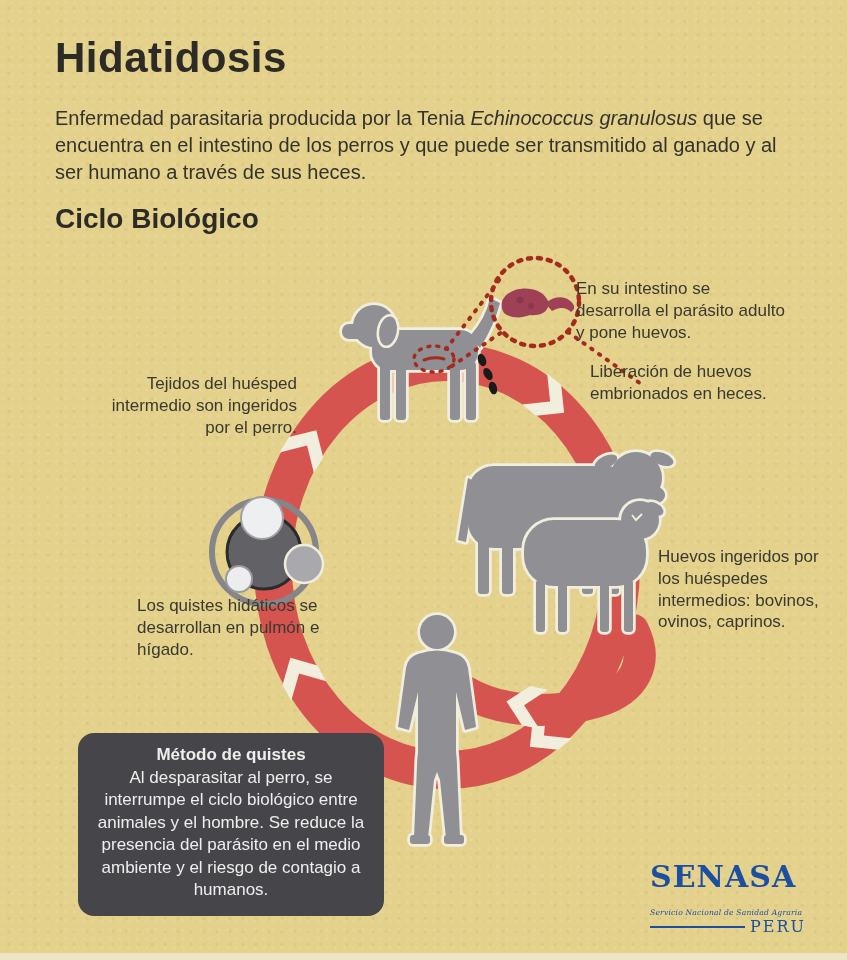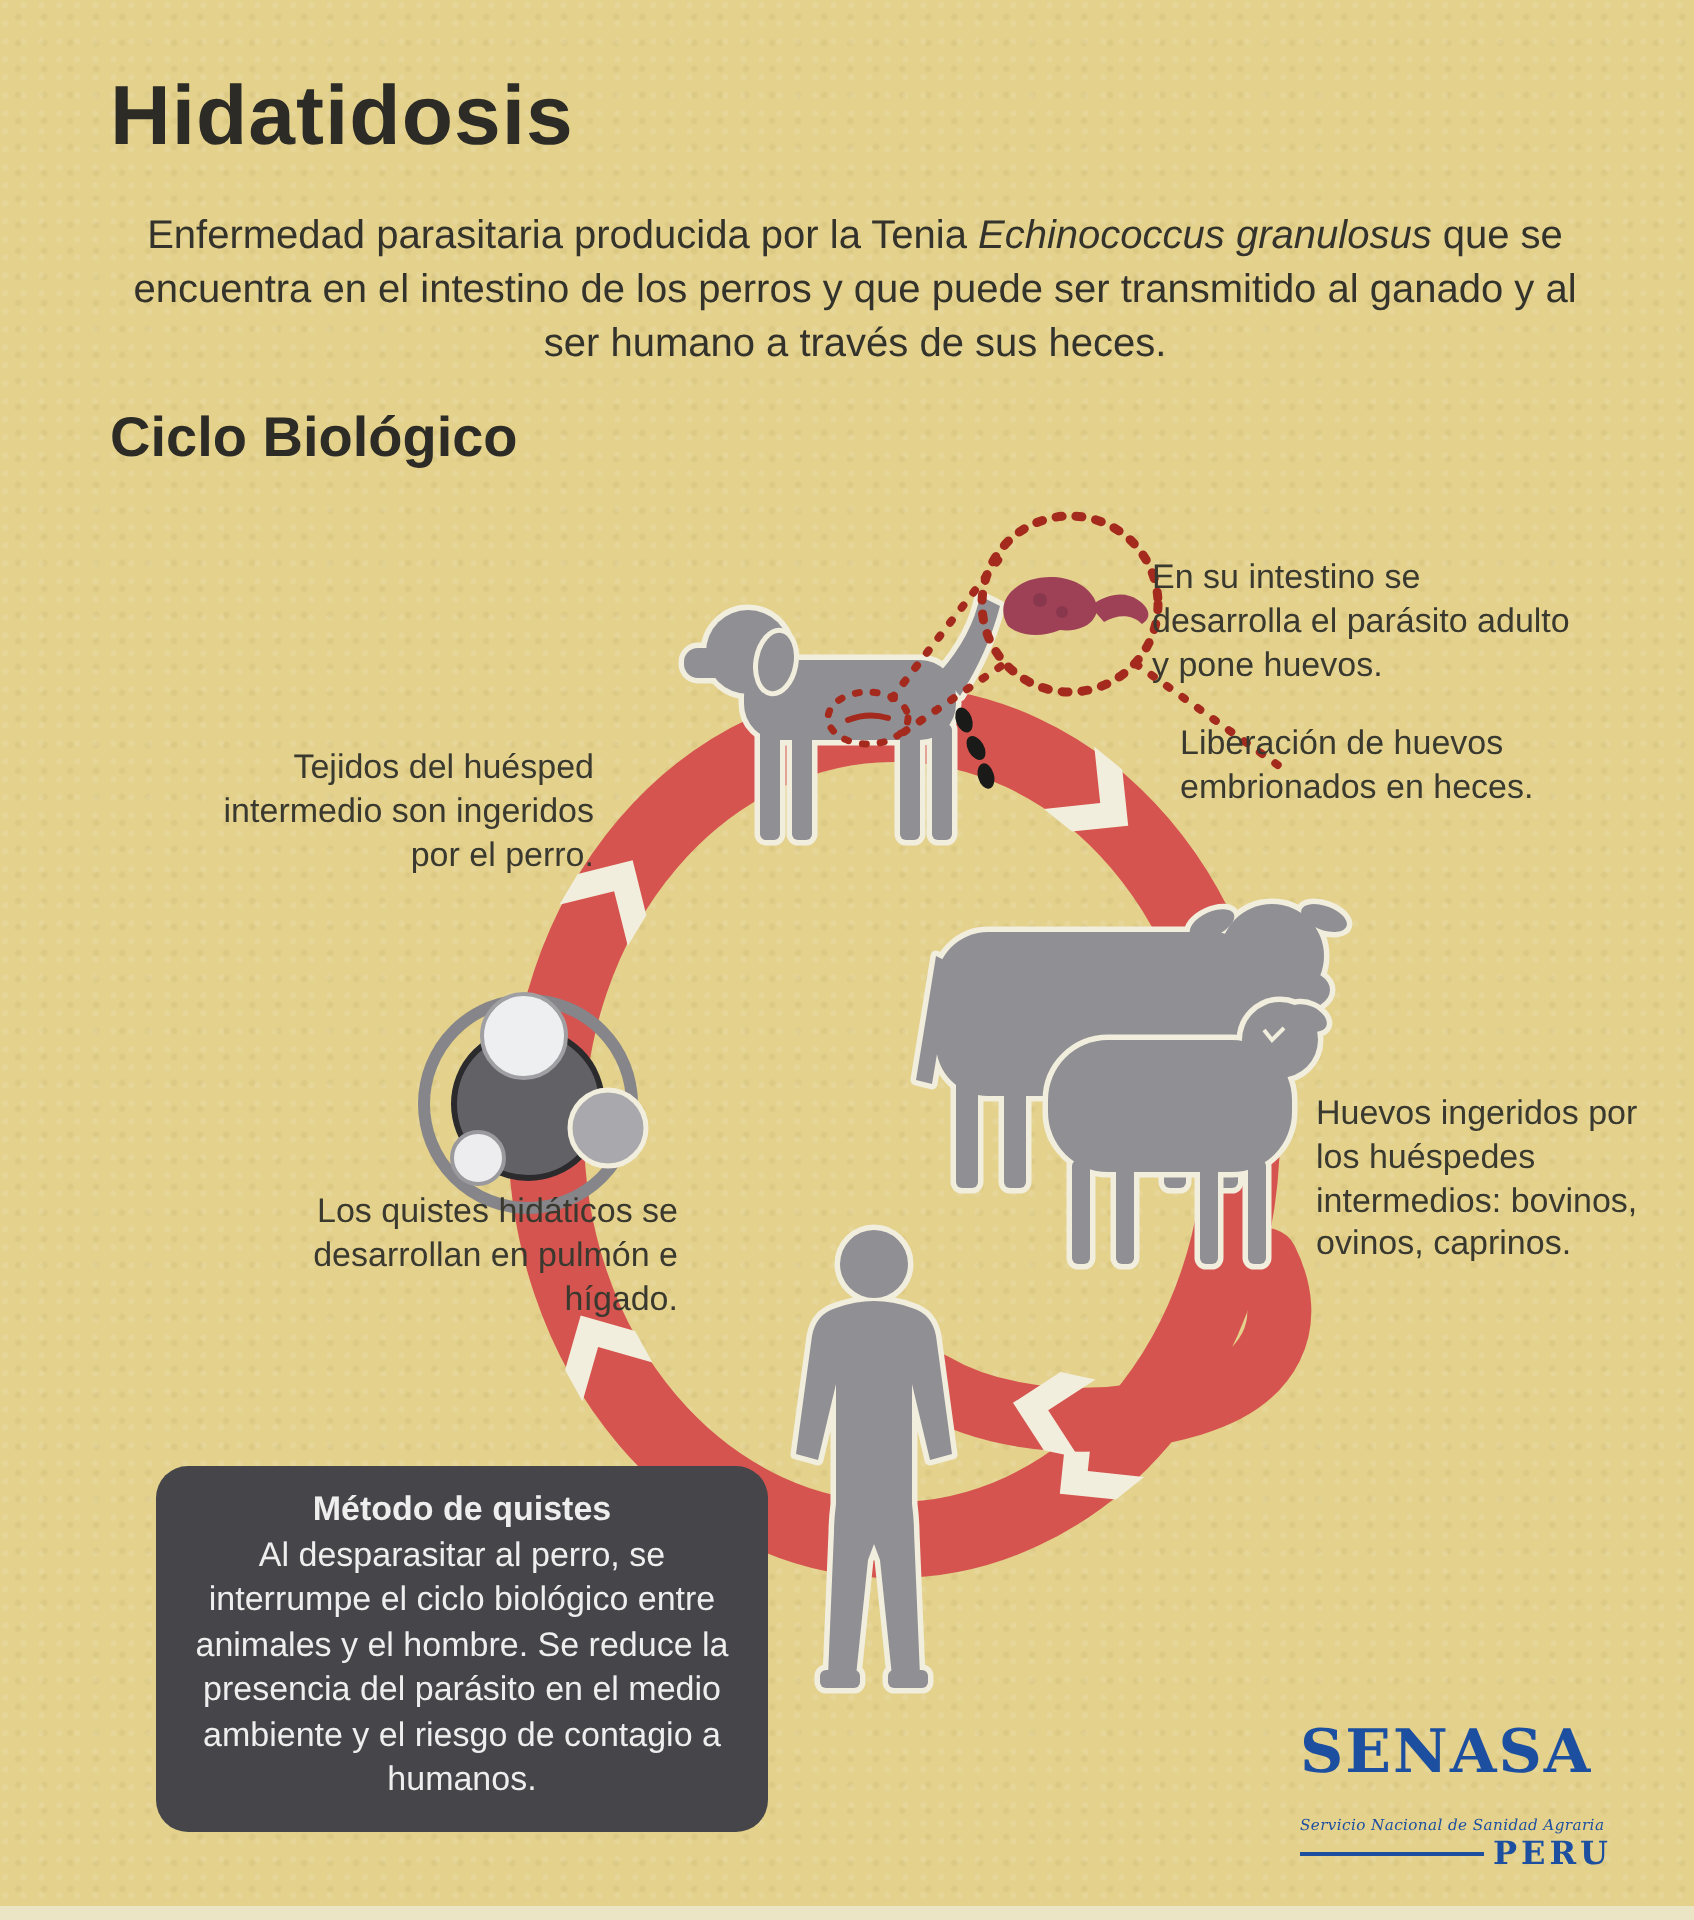--- a/index.html
+++ b/index.html
@@ -8,42 +8,42 @@
     background-color:#e3d18c;
     background-image:
       radial-gradient(circle at 30% 30%, rgba(255,255,255,.10) 1px, transparent 2.2px),
       radial-gradient(circle at 70% 65%, rgba(120,100,25,.07) 1px, transparent 2.2px);
     background-size:9px 9px,13px 13px;
     font-family:"Liberation Sans",sans-serif;
     color:#33322b;
   }
   .abs{position:absolute;}
   #title{left:55px;top:34px;font-size:42px;font-weight:bold;letter-spacing:.5px;color:#2c2b25;}
-  #intro{left:55px;top:105px;width:745px;font-size:20px;line-height:1.36;color:#33322b;text-align:center;}
+  #intro{left:55px;top:105px;width:745px;font-size:20px;line-height:1.36;color:#33322b;}
   #intro em{font-style:italic;}
   #section-title{left:55px;top:203px;font-size:28px;font-weight:bold;color:#2c2b25;}
   .label{font-size:17px;line-height:1.28;color:#3a392f;}
   #label-intestine{left:576px;top:258px;width:210px;margin-top:20px;}
   #label-feces{left:590px;top:361px;width:220px;}
   #label-tissues{left:93px;top:373px;width:204px;text-align:right;}
   #label-eggs{left:648px;top:546px;width:170px;margin-left:10px;}
-  #label-cysts{left:137px;top:595px;width:202px;text-align:right;}
+  #label-cysts{left:137px;top:595px;width:202px;}
   #label-humans{left:492px;top:788px;width:235px;}
   #control-box{
     left:78px;top:733px;width:270px;padding:12px 18px 14px 18px;
     background:#46464a;border-radius:16px;text-align:center;color:#efeeee;
   }
   #control-box .cb-title{font-size:17px;font-weight:bold;margin-bottom:2px;}
   #control-box .cb-body{font-size:17px;line-height:1.32;}
   #logo{left:650px;top:862px;width:156px;font-family:"DejaVu Serif",serif;color:#1d4fa0;}
   #logo .l-name{font-size:30px;font-weight:bold;letter-spacing:1px;line-height:1;}
   #logo .l-tagline{font-size:7.6px;font-weight:normal;font-style:italic;margin-top:16px;letter-spacing:.2px;white-space:nowrap;}
   #logo .l-rule-row{display:flex;align-items:center;gap:5px;margin-top:2px;}
   #logo .l-rule{flex:1;height:2.5px;background:#1d4fa0;}
-  #logo .l-country{font-size:16px;font-weight:bold;letter-spacing:2px;line-height:1;}
+  #logo .l-country{font-size:16px;font-weight:normal;letter-spacing:2px;line-height:1;}
   #bottom-strip{left:0;bottom:0;width:847px;height:7px;background:#ece5c5;}
   svg .outline{stroke:#f2eedd;stroke-width:5.5px;fill:#f2eedd;stroke-linejoin:round;}
 </style>
 </head>
 <body>
 
 <div id="stage">
 
   <svg class="abs" style="left:0;top:0;" width="847" height="960" viewBox="0 0 847 960">
     <defs>

